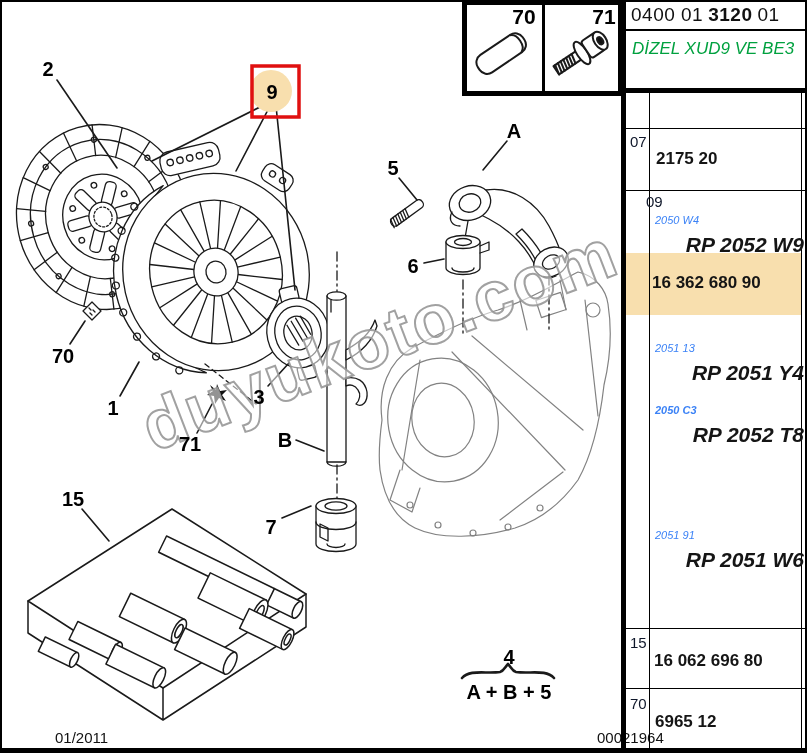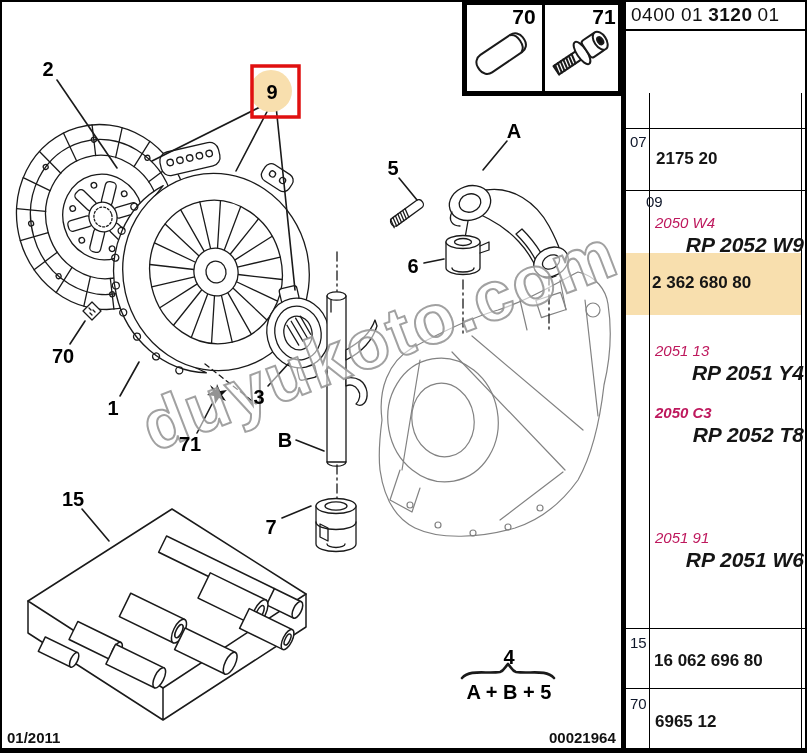--- a/index.html
+++ b/index.html
@@ -21,28 +21,28 @@
   #variant-box{left:626px;top:31px;width:181px;height:62px;border-bottom:5px solid #000;
                box-sizing:border-box;}
   #variant-text{position:absolute;left:6px;top:8px;font-size:17px;font-style:italic;
                 color:#00a13f;white-space:nowrap;}
   
   .hline{position:absolute;left:626px;width:181px;height:1px;background:#000;}
   .vcol{left:649px;top:93px;width:1px;height:660px;background:#000;}
   .vright{left:801px;top:93px;width:1px;height:660px;background:#000;}
   .highlight-band{left:626px;top:253px;width:175px;height:62px;background:#f8dfae;}
   .part{position:absolute;font-weight:bold;font-size:17px;color:#151515;white-space:nowrap;}
-  .code{position:absolute;font-style:italic;font-size:15px;color:#be185d;white-space:nowrap;}
+  .code{position:absolute;font-style:italic;font-size:11px;color:#3b82f6;white-space:nowrap;}
   .rp{position:absolute;right:3px;text-align:right;font-style:italic;font-weight:bold;
       font-size:21px;color:#151515;white-space:nowrap;}
   .ref{position:absolute;font-size:15px;color:#0f172a;white-space:nowrap;}
   
   .dl{position:absolute;transform:translate(-50%,-50%);font-weight:bold;font-size:20px;
       color:#000;white-space:nowrap;line-height:1;}
-  .foot{position:absolute;font-weight:bold;font-size:15px;color:#111;white-space:nowrap;}
+  .foot{position:absolute;font-weight:normal;font-size:15px;color:#111;white-space:nowrap;margin-left:48px;}
   
   #inset-box{left:462px;top:0;width:161px;height:96px;border:5px solid #000;box-sizing:border-box;}
   #inset-divider{left:542px;top:4px;width:3px;height:88px;background:#000;}
   .inset-label{position:absolute;transform:translate(-50%,0);font-weight:bold;font-size:21px;color:#000;line-height:1;}
   svg{position:absolute;left:0;top:0;}
 </style>
 </head>
 <body>
 
 <div id="page">
@@ -289,37 +289,40 @@
   <div class="abs" id="inset-divider"></div>
   <div class="inset-label" style="left:524px;top:6px;">70</div>
   <div class="inset-label" style="left:604px;top:6px;">71</div>
 
   <div class="abs main-divider"></div>
 
   <div class="abs" id="code-box">
     <span class="gap">0400 01</span><b class="gap">3120</b><span>01</span>
   </div>
 
+  <div class="abs" id="variant-box">
+    <div id="variant-text">DİZEL XUD9 VE BE3</div>
+  </div>
 
   <div class="abs highlight-band"></div>
   <div class="hline" style="top:128px;"></div>
   <div class="hline" style="top:190px;"></div>
   <div class="hline" style="top:628px;"></div>
   <div class="hline" style="top:688px;"></div>
   <div class="abs vcol"></div>
   <div class="abs vright"></div>
 
 
   <div class="ref" style="left:630px;top:133px;">07</div>
   <div class="part" style="left:656px;top:149px;">2175 20</div>
 
   <div class="ref" style="left:646px;top:193px;">09</div>
   <div class="code" style="left:655px;top:214px;">2050 W4</div>
   <div class="rp" style="top:233px;">RP 2052 W9</div>
-  <div class="part" style="left:652px;top:273px;">2 362 680 80</div>
+  <div class="part" style="left:652px;top:273px;">16 362 680 90</div>
   <div class="code" style="left:655px;top:342px;">2051 13</div>
   <div class="rp" style="top:361px;">RP 2051 Y4</div>
   <div class="code" style="left:655px;top:404px;font-weight:bold;">2050 C3</div>
   <div class="rp" style="top:423px;">RP 2052 T8</div>
   <div class="code" style="left:655px;top:529px;">2051 91</div>
   <div class="rp" style="top:548px;margin-left:40px;">RP 2051 W6</div>
 
   <div class="ref" style="left:630px;top:634px;">15</div>
   <div class="part" style="left:654px;top:651px;">16 062 696 80</div>
 

